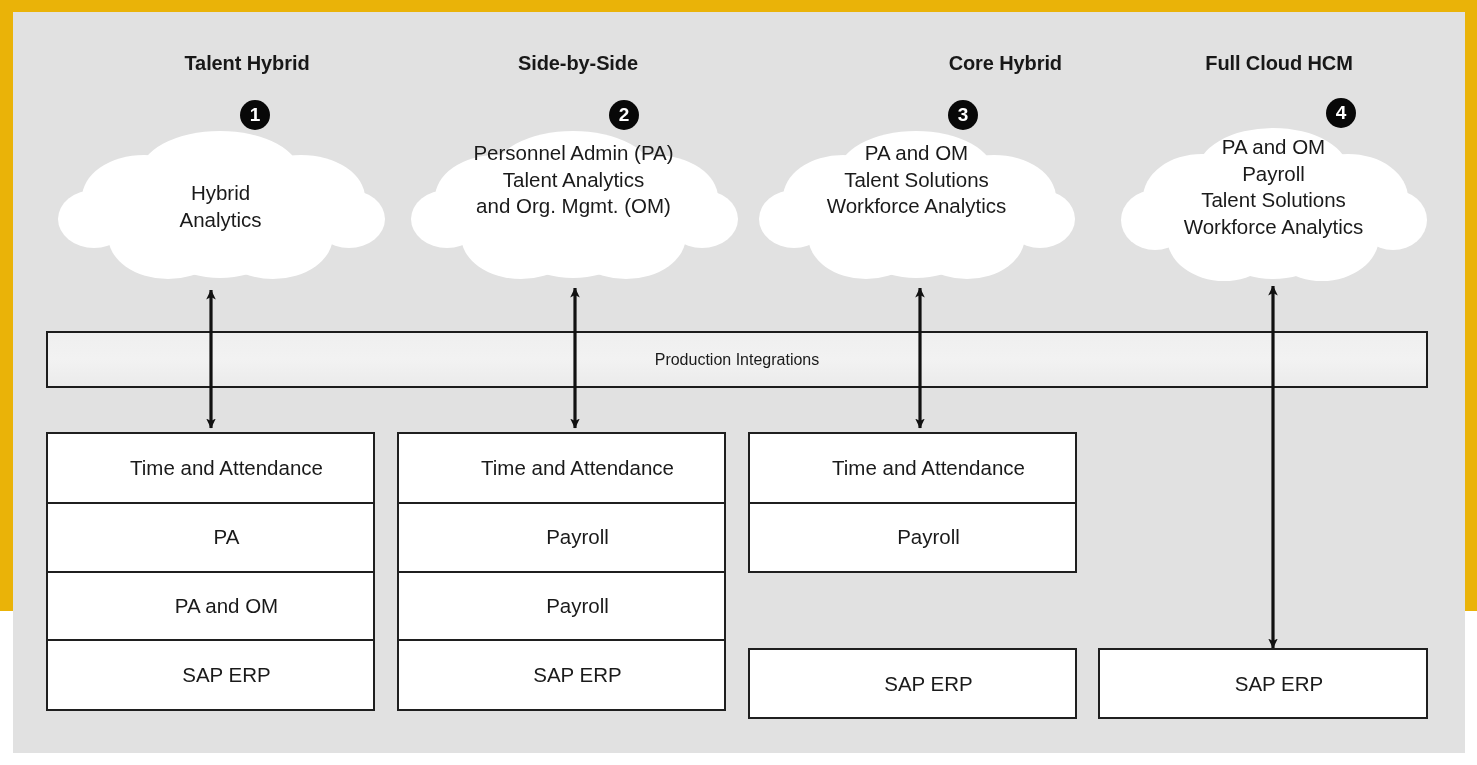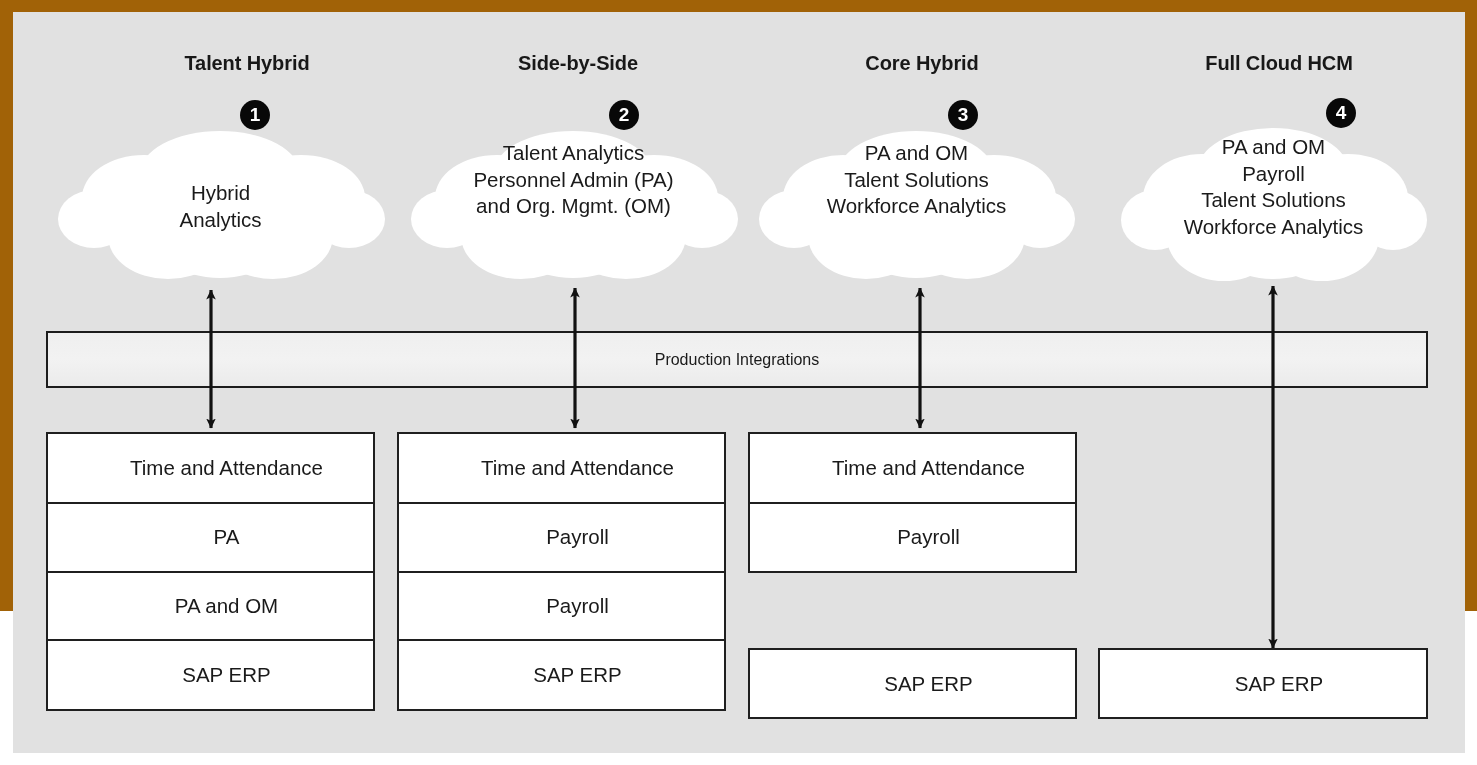--- a/index.html
+++ b/index.html
@@ -10,21 +10,21 @@
   body {
     width: 1477px;
     height: 765px;
     font-family: "Liberation Sans", sans-serif;
     overflow: hidden;
   }
   #stage {
     position: relative;
     width: 1477px;
     height: 611px;
-    background: #a16207;
+    background: #eab308;
   }
   #canvas {
     position: absolute;
     left: 13px;
     top: 12px;
     width: 1452px;
     height: 741px;
     background: #e1e1e1;
   }
 
@@ -134,21 +134,21 @@
   .stack-group { position: absolute; }
 </style>
 </head>
 <body>
 
 <div id="stage">
   <div id="canvas"></div>
 
   <div class="col-heading" style="left:107px; width:280px;">Talent Hybrid</div>
   <div class="col-heading" style="left:438px; width:280px;">Side-by-Side</div>
-  <div class="col-heading" style="left:782px; width:280px;">Core Hybrid</div>
+  <div class="col-heading" style="left:782px; width:280px;text-align:right;">Core Hybrid</div>
   <div class="col-heading" style="left:1139px; width:280px;">Full Cloud HCM</div>
 
   <div class="cloud-wrap" style="left:58px; top:118px; width:325px; height:168px;">
     <svg class="cloud-svg" width="325" height="168" viewBox="0 0 325 168">
       <g fill="#ffffff">
         <ellipse cx="162" cy="56" rx="80" ry="43"></ellipse>
         <ellipse cx="86" cy="80" rx="62" ry="43"></ellipse>
         <ellipse cx="243" cy="80" rx="64" ry="43"></ellipse>
         <ellipse cx="36" cy="101" rx="36" ry="29"></ellipse>
         <ellipse cx="291" cy="101" rx="36" ry="29"></ellipse>
@@ -171,22 +171,22 @@
         <ellipse cx="86" cy="80" rx="62" ry="43"></ellipse>
         <ellipse cx="243" cy="80" rx="64" ry="43"></ellipse>
         <ellipse cx="36" cy="101" rx="36" ry="29"></ellipse>
         <ellipse cx="291" cy="101" rx="36" ry="29"></ellipse>
         <ellipse cx="110" cy="118" rx="60" ry="43"></ellipse>
         <ellipse cx="215" cy="118" rx="60" ry="43"></ellipse>
         <ellipse cx="162" cy="112" rx="72" ry="48"></ellipse>
       </g>
     </svg>
     <div class="cloud-text" style="top:22px;">
+      <div>Personnel Admin (PA)</div>
       <div>Talent Analytics</div>
-      <div>Personnel Admin (PA)</div>
       <div>and Org. Mgmt. (OM)</div>
     </div>
   </div>
   <div class="badge" style="left:609px; top:100px;">2</div>
 
   <div class="cloud-wrap" style="left:760px; top:118px; width:313px; height:168px;">
     <svg class="cloud-svg" width="313" height="168" viewBox="0 0 313 168">
       <g fill="#ffffff">
         <ellipse cx="156" cy="56" rx="78" ry="43"></ellipse>
         <ellipse cx="83" cy="80" rx="60" ry="43"></ellipse>

